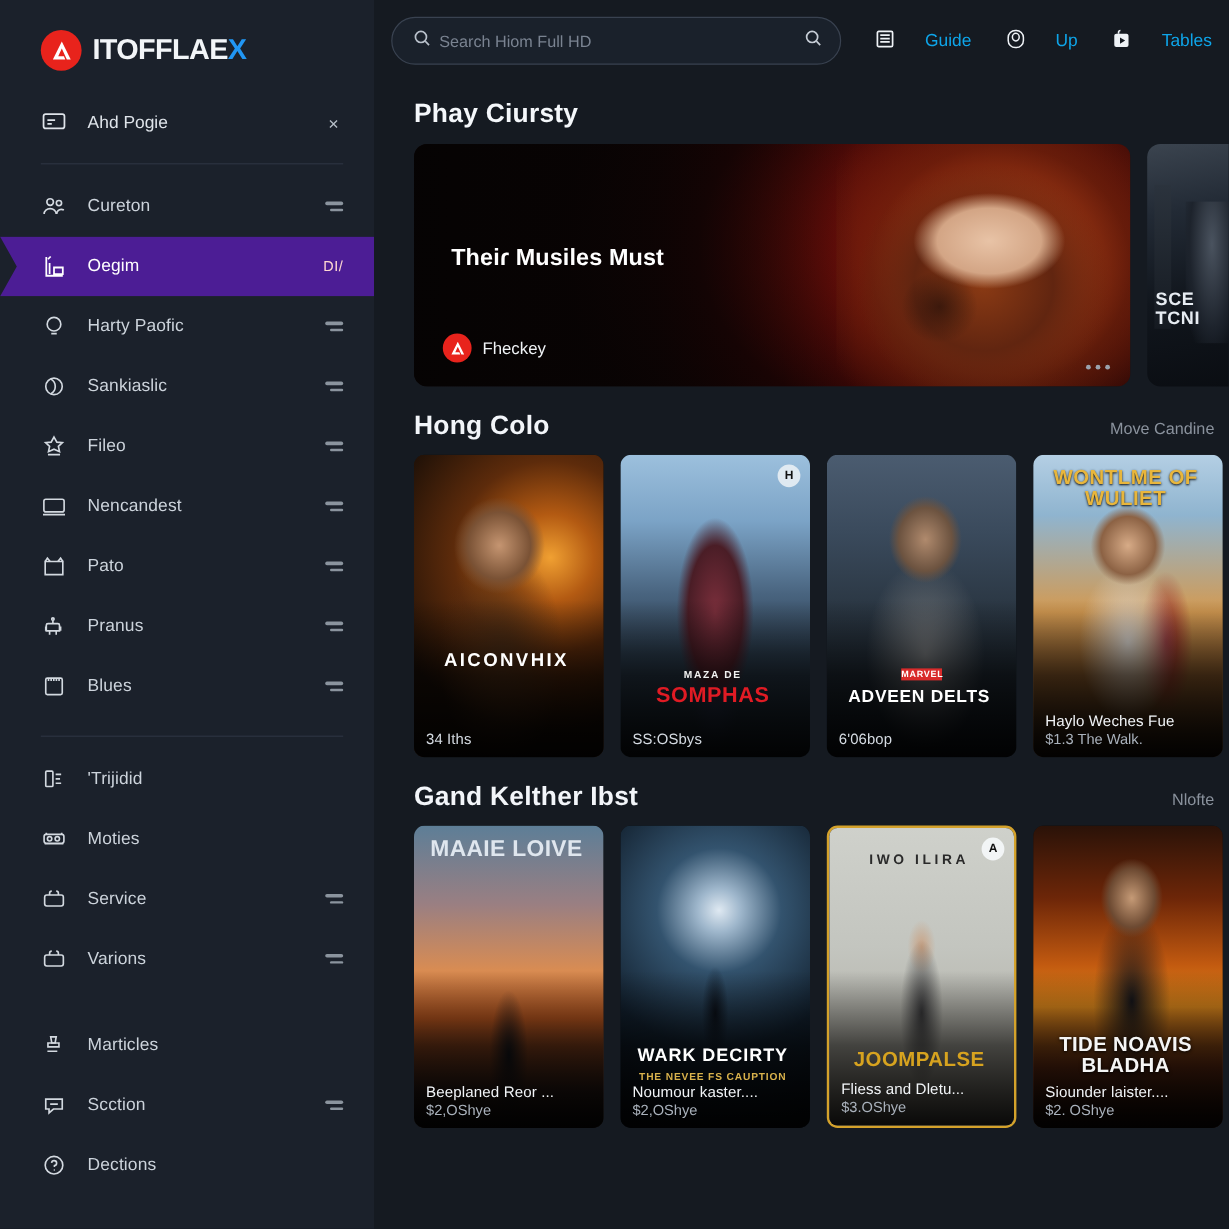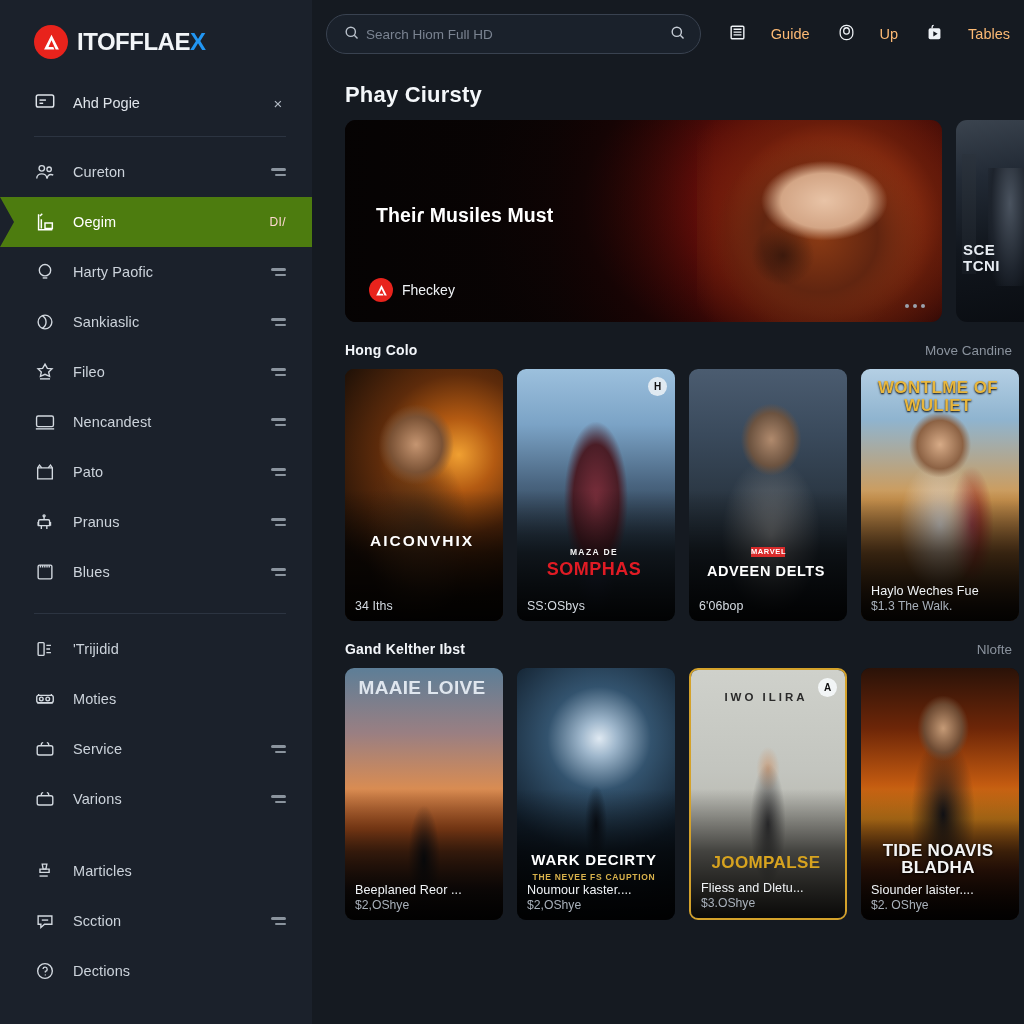--- a/index.html
+++ b/index.html
@@ -68,21 +68,21 @@
   .nav-item .trail {
     font-size: 11px; color: #a7b0ba; letter-spacing: 0.4px;
   }
   .eqbars { display: flex; flex-direction: column; gap: 3px; align-items: flex-end; }
   .eqbars i { display:block; height: 2.5px; background: #8b949e; border-radius: 2px; }
   .eqbars i:nth-child(1){ width: 15px; }
   .eqbars i:nth-child(2){ width: 11px; }
 
   
   .nav-item.active {
-    background: #4d7c0f;
+    background: #4c1d95;
     color: #ffffff;
     margin-left: 0;
     width: 312px;
     clip-path: polygon(0 0, 100% 0, 100% 100%, 0 100%, 14px 50%);
   }
   .nav-item.active .label { color: #fff; font-weight: 400; }
   .nav-item.active .trail { color: #ffd9d2; font-size: 12px; }
 
   
   #main {
@@ -102,21 +102,21 @@
   }
   .searchbox input {
     flex: 1; border: none; outline: none; background: transparent;
     color: #cfd6de; font-size: 13.5px;
     font-family: "Liberation Sans", sans-serif;
   }
   .searchbox input::placeholder { color: #7a8391; }
   .topnav { display: flex; align-items: center; gap: 27px; margin-left: 27px; }
   .topnav-item {
     display: flex; align-items: center; gap: 24px;
-    color: #fdba74; font-size: 14.5px; cursor: pointer;
+    color: #0ea5e9; font-size: 14.5px; cursor: pointer;
   }
 
   
   #content { padding: 0 0 0 22px; height: 956px; }
   .page-title {
     font-size: 22px; font-weight: bold; color: #f4f7fa;
     margin: 14px 0 12px 11px; letter-spacing: 0.2px;
   }
 
   
@@ -180,21 +180,21 @@
   .hero-side .t1 {
     position:absolute; left:7px; top:122px; font-size:15px; font-weight:bold;
     color:#e7ecf2; letter-spacing:0.5px; line-height:1.06;
   }
 
   
   .sec-head {
     display: flex; align-items: baseline; justify-content: space-between;
     padding: 0 12px 0 11px; margin: 20px 0 11px 0;
   }
-  .sec-title { font-size: 14px; font-weight: bold; color: #f2f5f9; letter-spacing: .2px; }
+  .sec-title { font-size: 22px; font-weight: bold; color: #f2f5f9; letter-spacing: .2px; }
   .sec-more { font-size: 13.5px; color: #8a929d; cursor: pointer; }
 
   .row { display: flex; gap: 14px; padding-left: 11px; }
   .card {
     width: 158px; height: 252px; border-radius: 9px;
     position: relative; overflow: hidden; cursor: pointer;
     flex: 0 0 158px; background: #0c1014;
   }
   .card.frame { border: 2px solid #d4a22b; }
   .art { position: absolute; inset: 0; }

